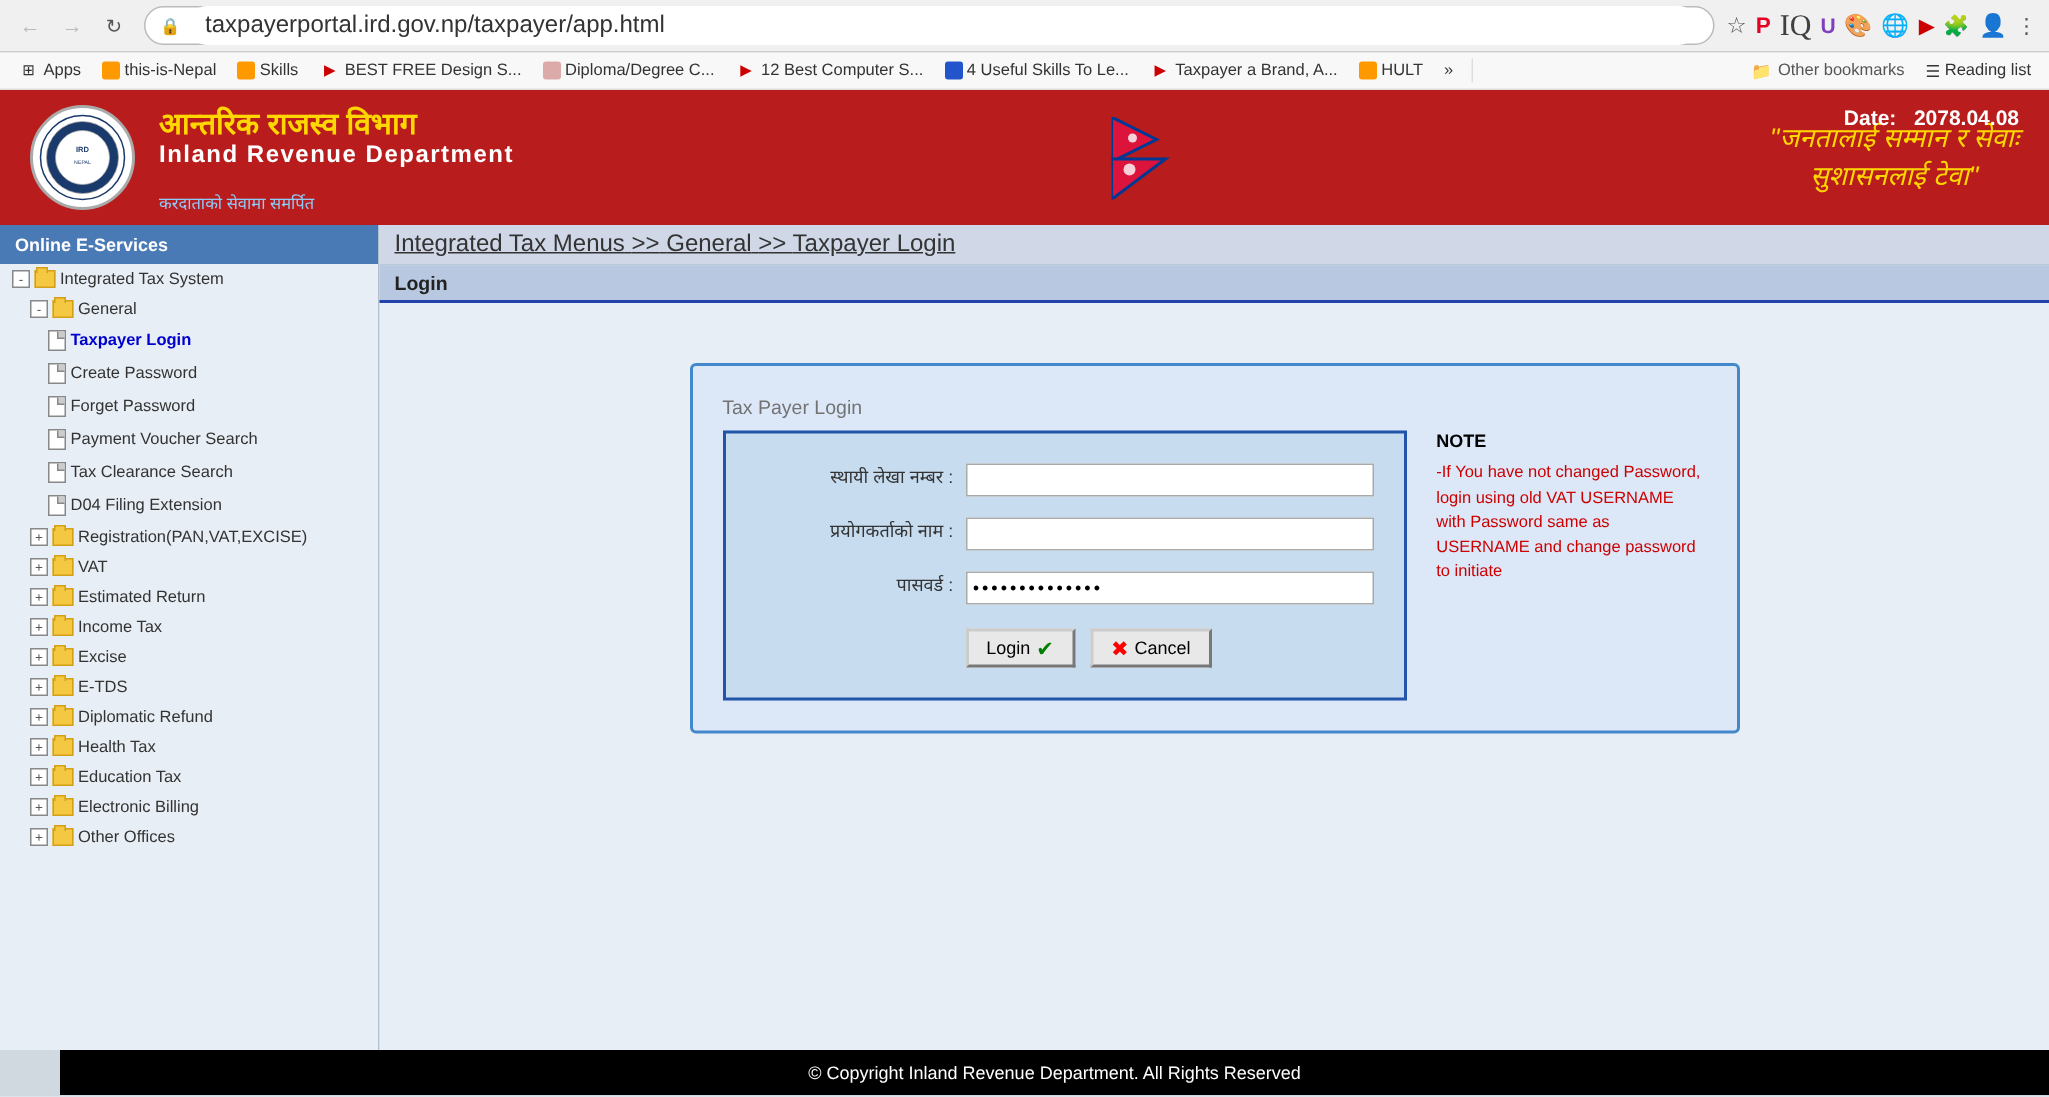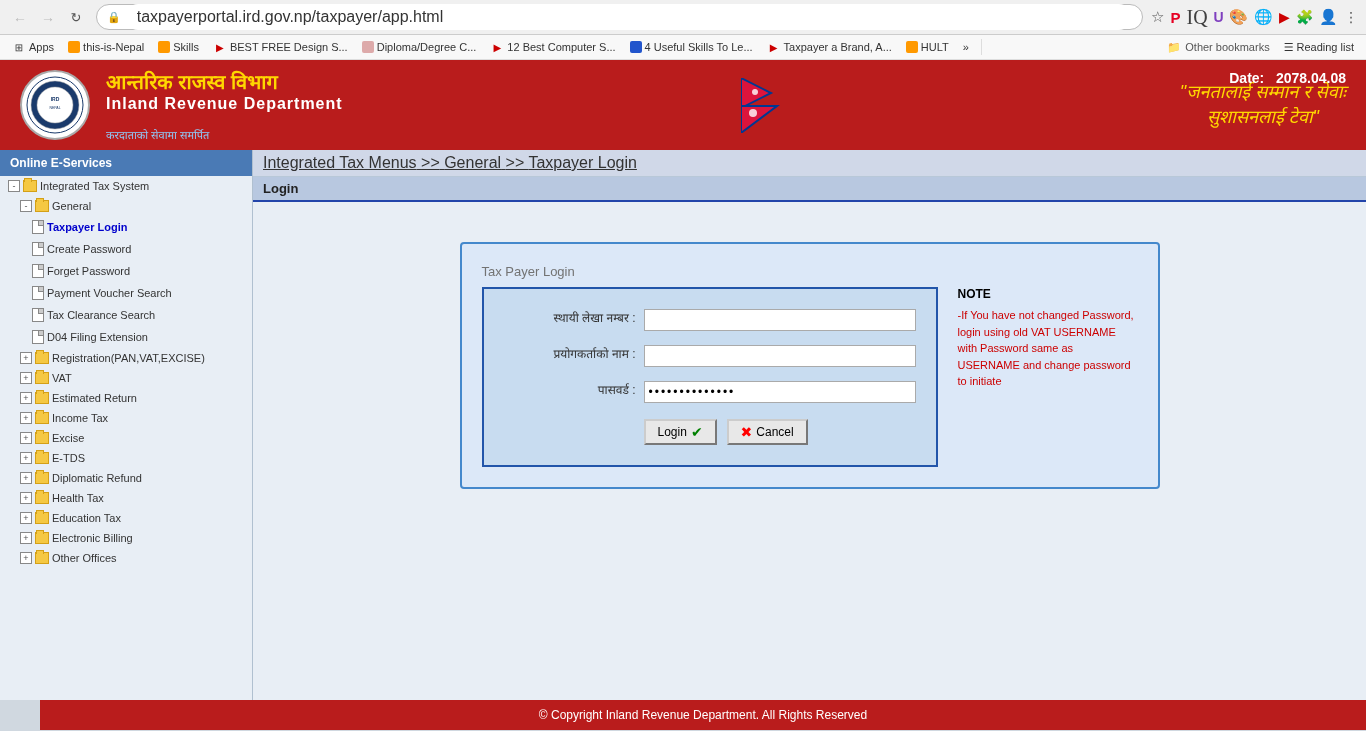--- a/index.html
+++ b/index.html
@@ -66,21 +66,21 @@
     .form-buttons { display: flex; gap: 10px; margin-top: 16px; justify-content: flex-start; padding-left: 140px; }
     .btn-login { background: #e8e8e8; border: 2px outset #ccc; padding: 3px 12px; font-size: 12px; cursor: pointer; display: flex; align-items: center; gap: 4px; }
     .btn-cancel { background: #e8e8e8; border: 2px outset #ccc; padding: 3px 12px; font-size: 12px; cursor: pointer; display: flex; align-items: center; gap: 4px; }
     .check-icon { color: green; font-size: 14px; }
     .x-icon { color: red; font-size: 14px; }
     .note-box { width: 180px; }
     .note-title { font-size: 12px; font-weight: bold; color: #000000; margin-bottom: 6px; }
     .note-content { font-size: 11px; color: #cc0000; line-height: 1.5; }
 
     
-    .footer { background: #b91c1c; color: white; text-align: center; padding: 8px; font-size: 12px; margin-left: 40px; }
+    .footer { background: #000000; color: white; text-align: center; padding: 8px; font-size: 12px; margin-left: 40px; }
 
     
     .pwd-value { letter-spacing: 2px; }
   </style>
 </head>
 <body>
 
 <div class="browser-toolbar">
   <div class="nav-buttons">
     <button class="nav-btn disabled">←</button>

